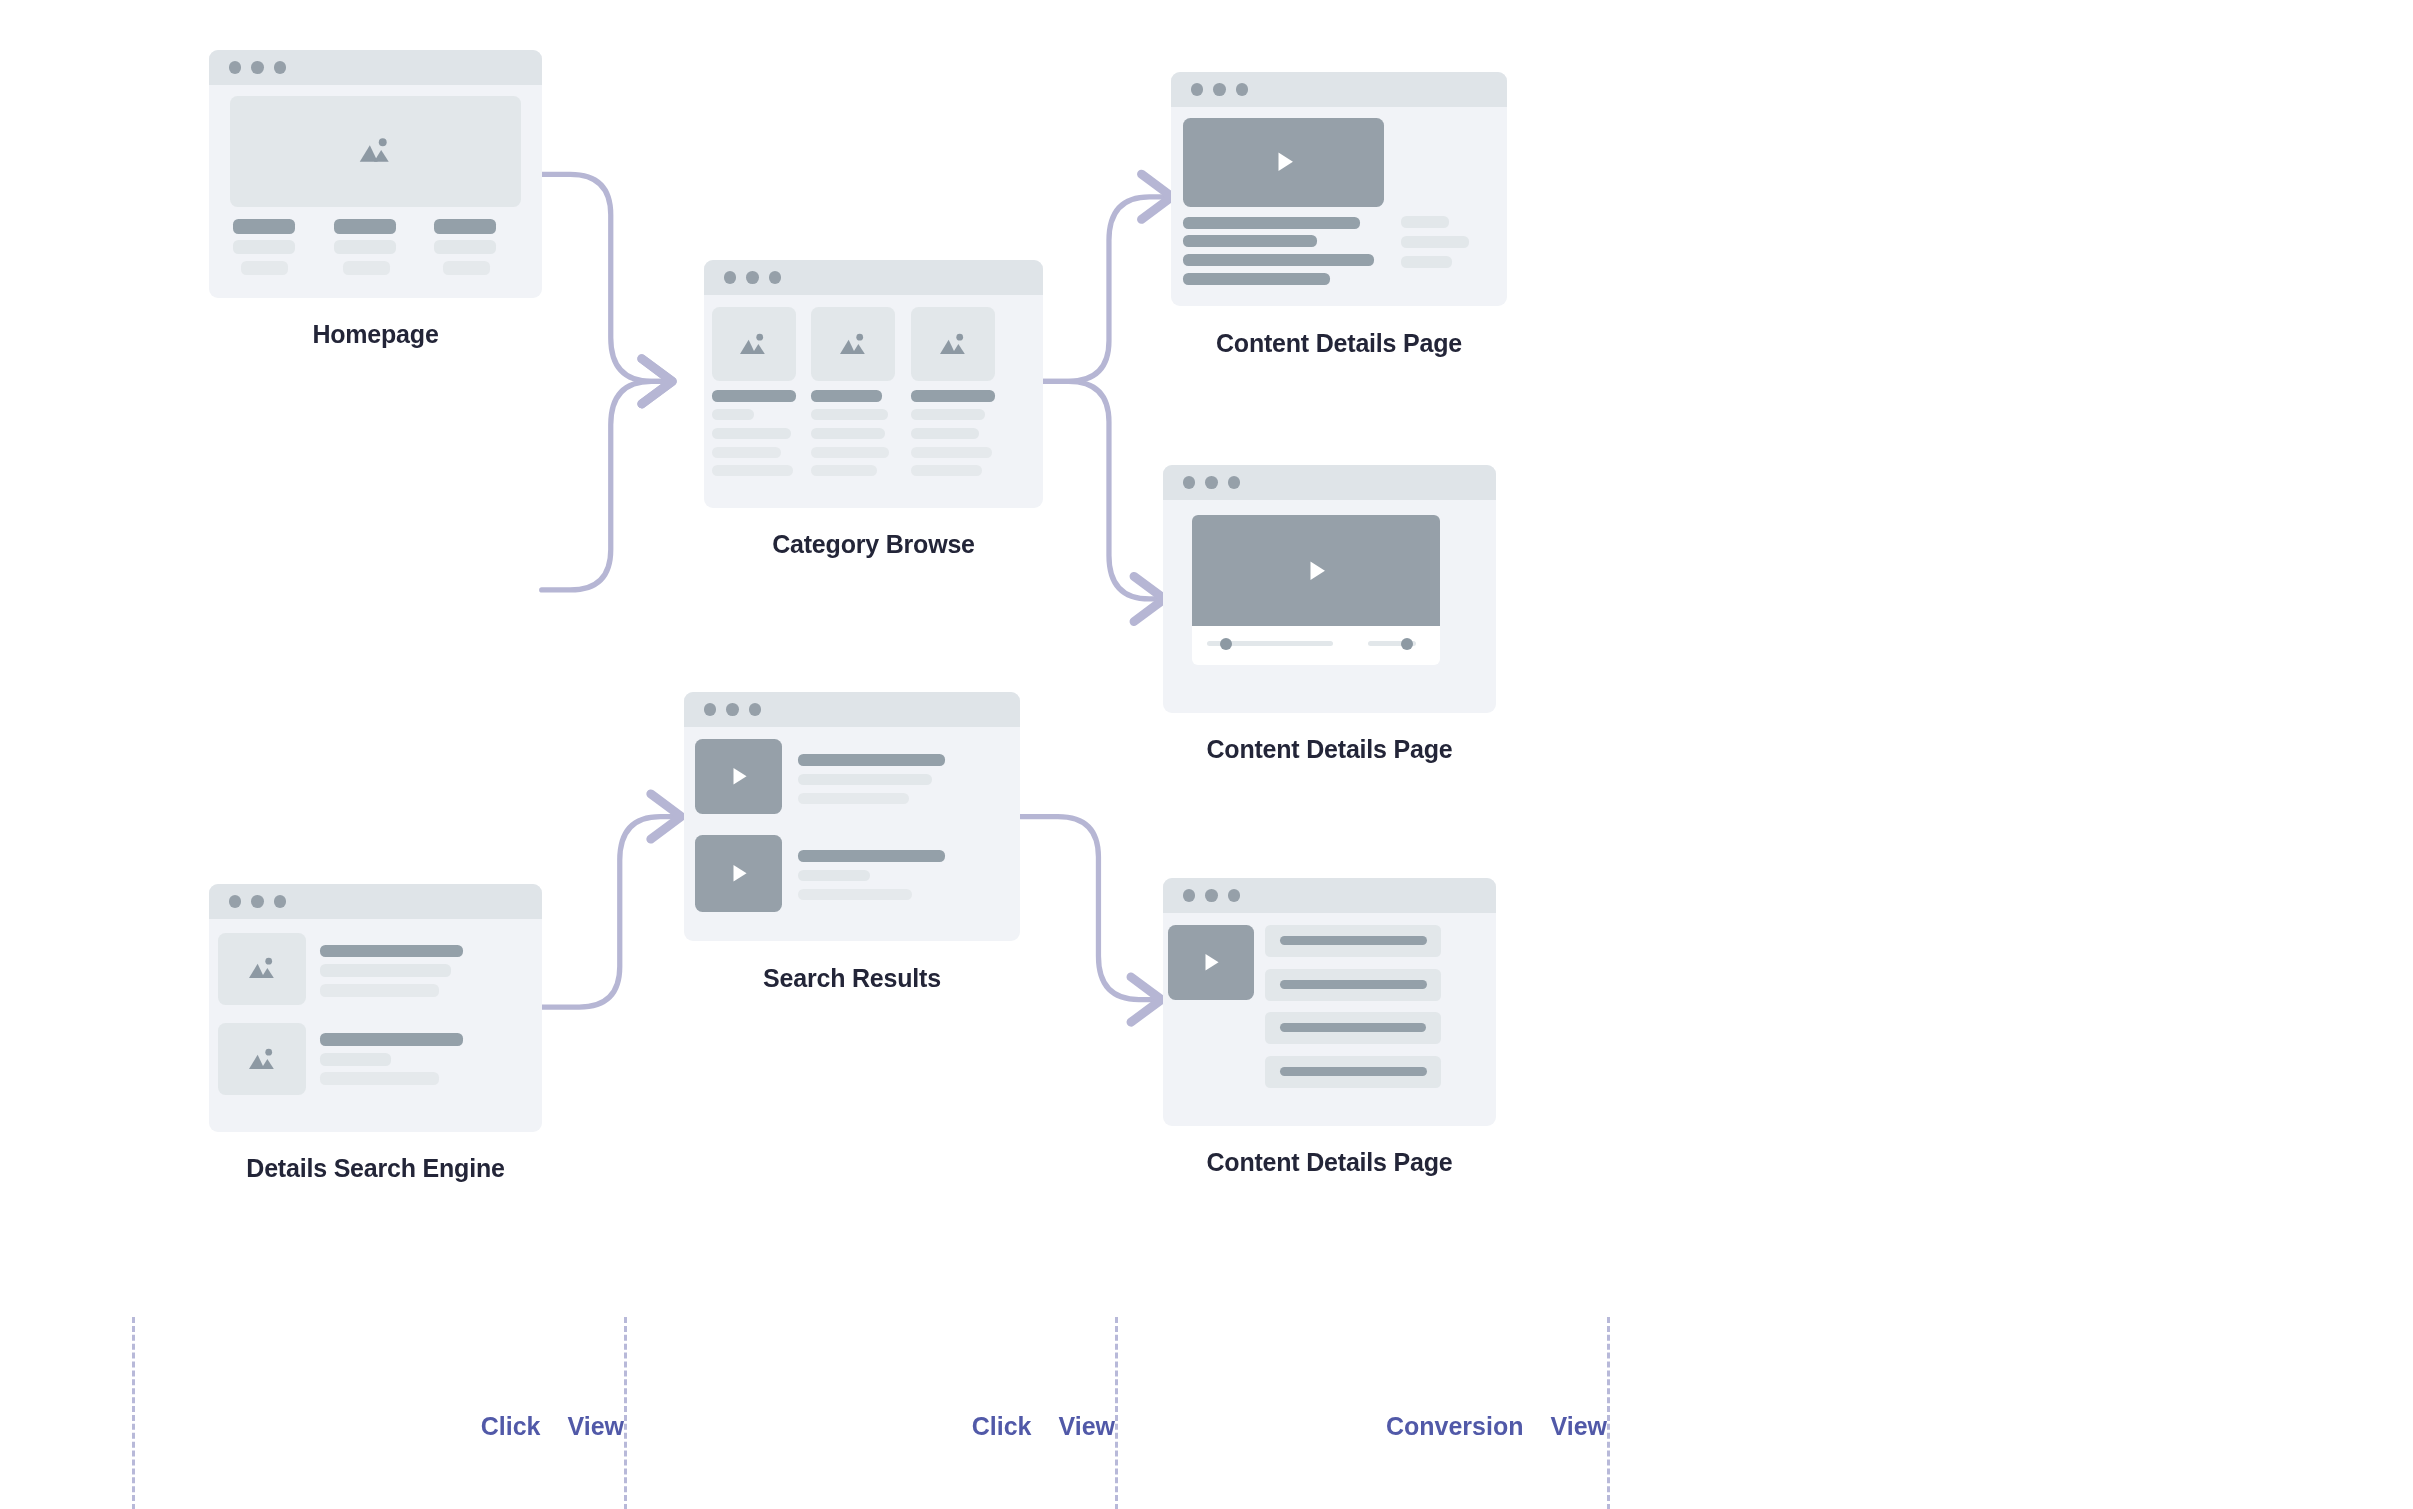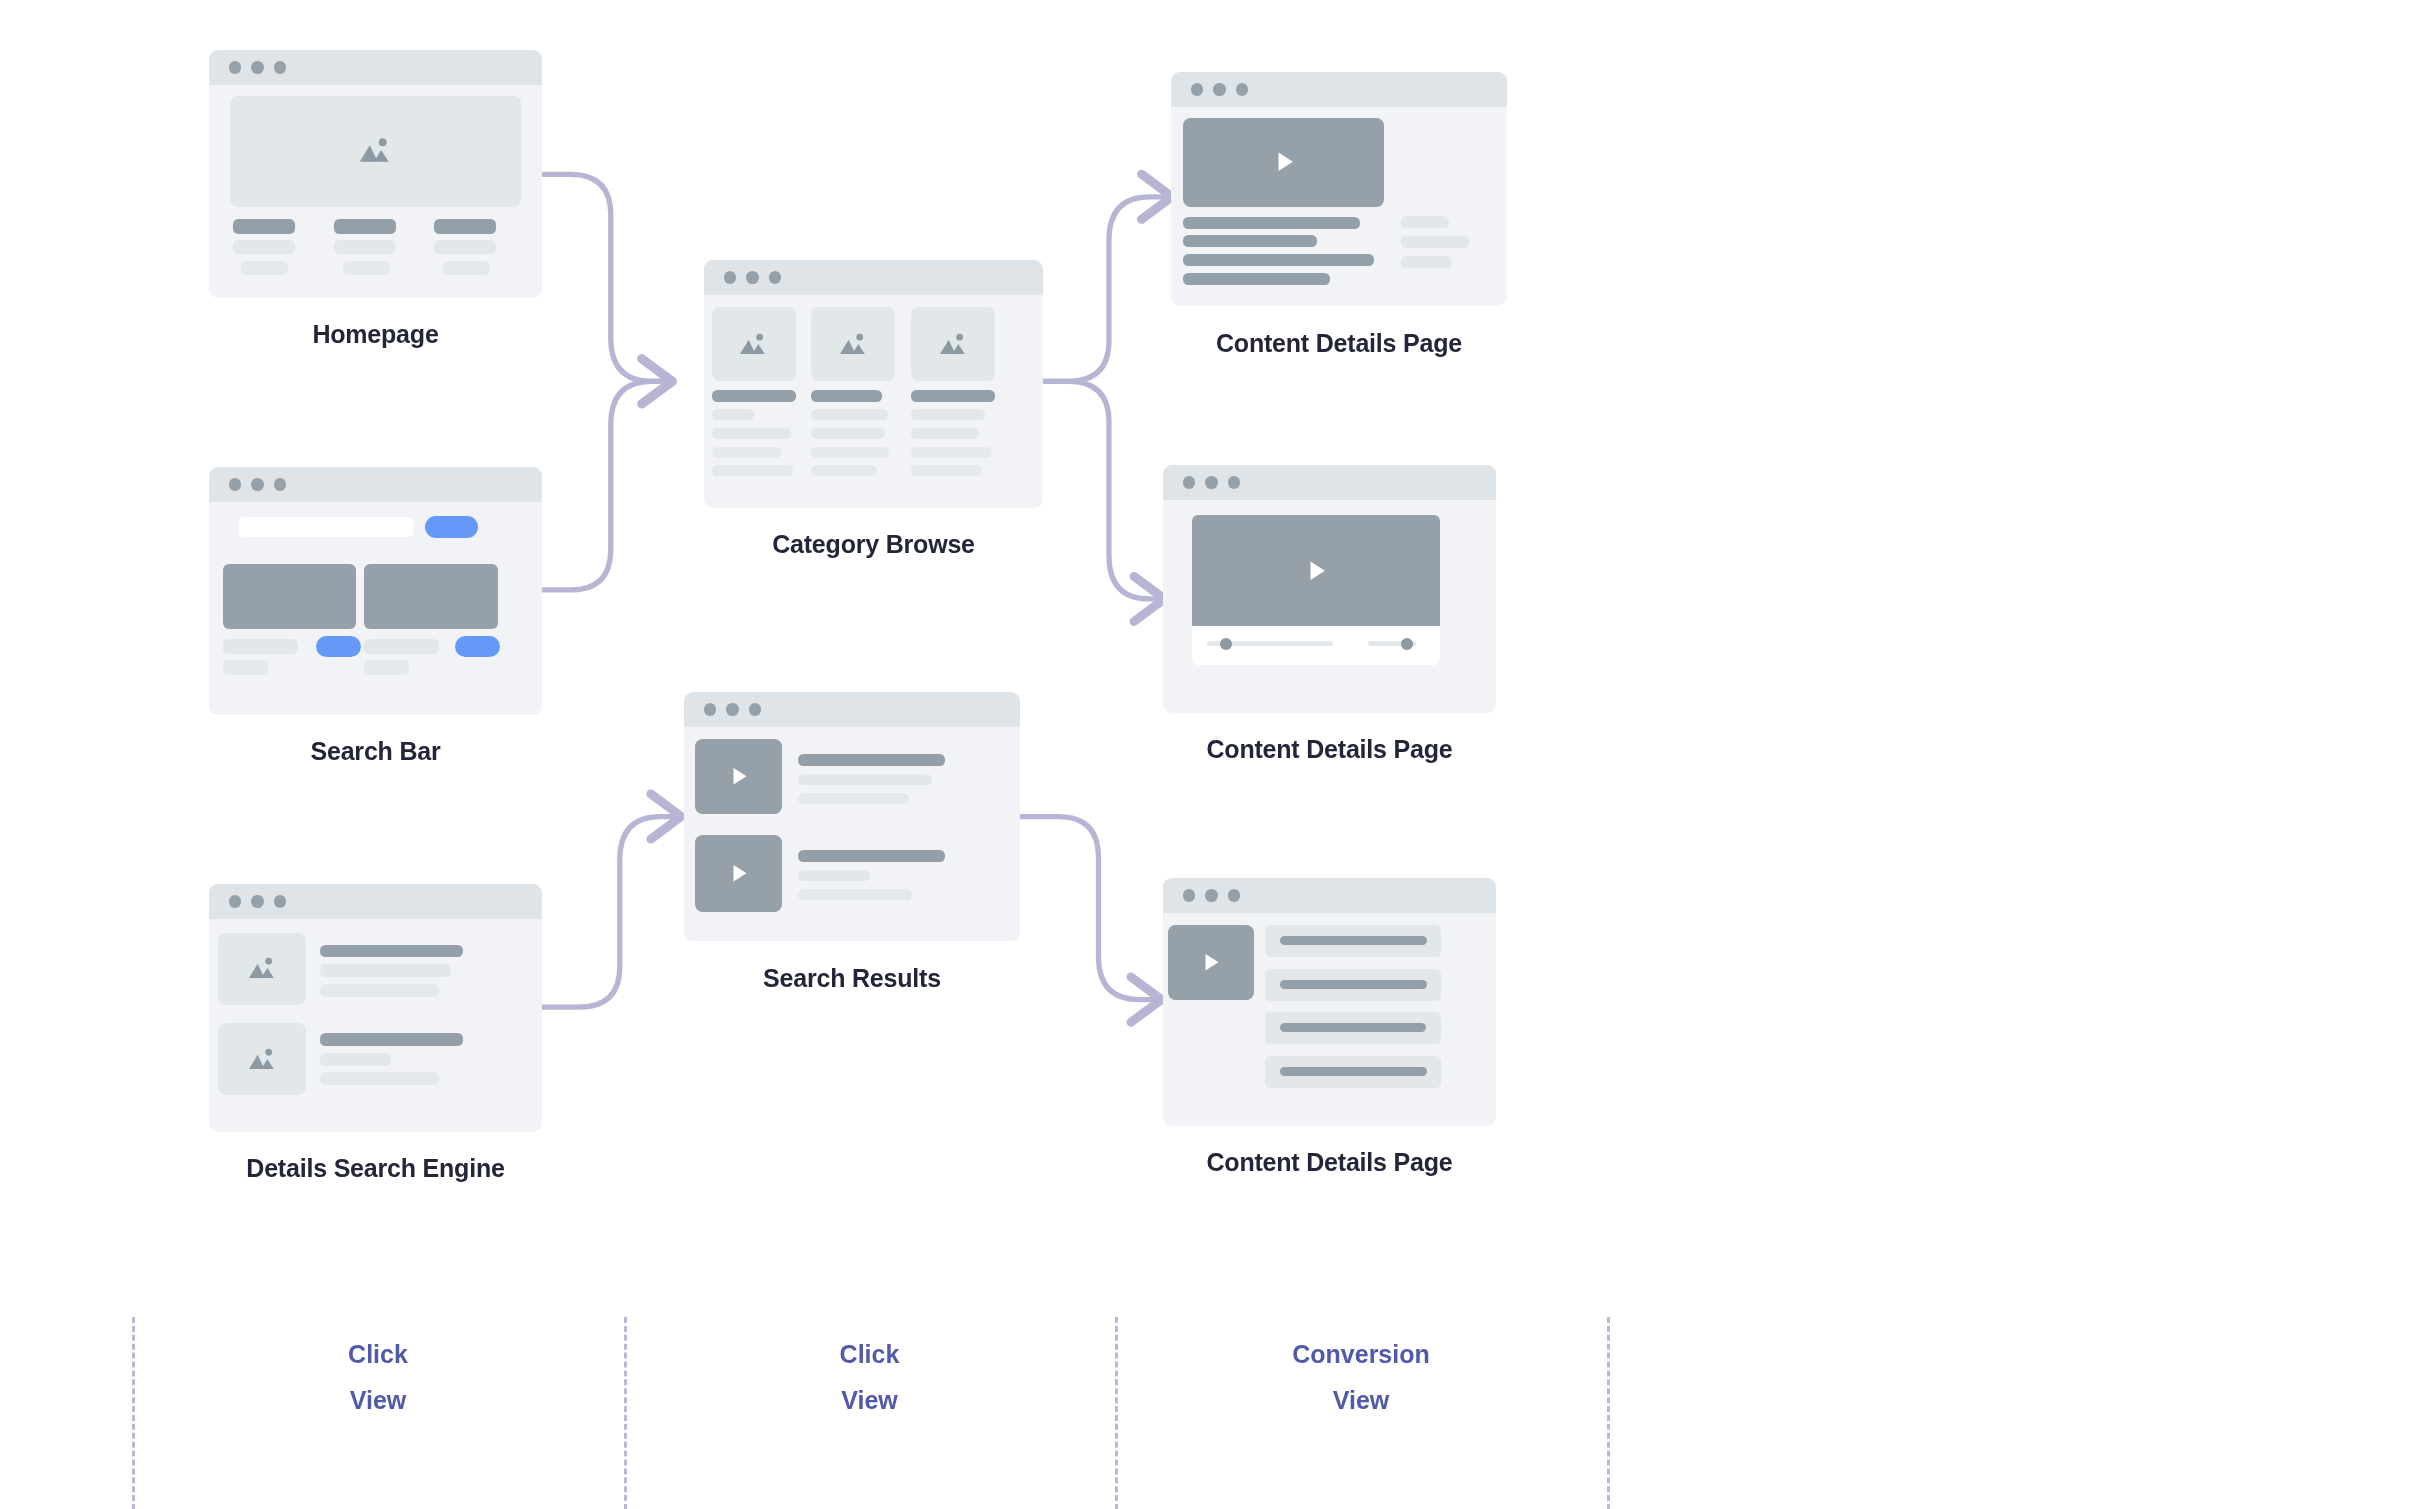--- a/index.html
+++ b/index.html
@@ -56,22 +56,22 @@
   .field-white { background: #ffffff; border-radius: 5.3px; }
 
   
   #legend { position: absolute; left: 0; top: 1317px; width: 2413px; height: 193px; }
   .vdash {
     position: absolute; top: 0; width: 0; height: 193px;
     border-left: 3px dashed #b8b9d9;
   }
   .legend-col {
     position: absolute; top: 0; height: 193px;
-    display: flex; flex-direction: column; align-items: center; justify-content: flex-start;
-    padding-top: 25px; gap: 21px;
+    display: flex; flex-direction: row; align-items: center; justify-content: flex-end;
+    padding-top: 25px; gap: 27px;
   }
   .legend-col span {
     color: #5159a8;
     font-size: 25px;
     font-weight: 700;
     line-height: 1;
   }
 </style>
 </head>
 <body>
@@ -124,45 +124,20 @@
         <div class="sh bar-lite" style="left:134px; top:176px; width:47px; height:14.3px;"></div>
 
         <div class="sh bar-dark" style="left:225px; top:134px; width:62px; height:15px;"></div>
         <div class="sh bar-mid" style="left:225px; top:155px; width:62px; height:14.3px;"></div>
         <div class="sh bar-lite" style="left:234px; top:176px; width:47px; height:14.3px;"></div>
       </div>
     </div>
     <div class="caption" style="top:270px;">Homepage</div>
   </div>
 
-  <div class="node" style="left:209px; top:467px; width:333px; height:248px;">
-    <div class="win">
-      <div class="titlebar">
-        <span class="dot"></span>
-        <span class="dot"></span>
-        <span class="dot"></span>
-      </div>
-      <div class="body">
-        <div class="sh field-white" style="left:30px; top:15px; width:174px; height:19.5px;"></div>
-        <div class="sh pill-blue" style="left:216px; top:13.5px; width:53px; height:22.5px;"></div>
-
-        <div class="sh vid" style="left:13.5px; top:62px; width:133px; height:65px; border-radius:6px; background:#96a0a9;"></div>
-        <div class="sh vid" style="left:155px; top:62px; width:134px; height:65px; border-radius:6px; background:#96a0a9;"></div>
-
-        <div class="sh bar-mid" style="left:13.5px; top:137px; width:75px; height:15px;"></div>
-        <div class="sh bar-lite" style="left:13.5px; top:158px; width:45px; height:15px;"></div>
-        <div class="sh pill-blue" style="left:107px; top:134px; width:45px; height:21px;"></div>
-
-        <div class="sh bar-mid" style="left:155px; top:137px; width:75px; height:15px;"></div>
-        <div class="sh bar-lite" style="left:155px; top:158px; width:45px; height:15px;"></div>
-        <div class="sh pill-blue" style="left:246px; top:134px; width:45px; height:21px;"></div>
-      </div>
-    </div>
-    <div class="caption" style="top:270px;">Search Bar</div>
-  </div>
 
   <div class="node" style="left:209px; top:884px; width:333px; height:248px;">
     <div class="win">
       <div class="titlebar">
         <span class="dot"></span>
         <span class="dot"></span>
         <span class="dot"></span>
       </div>
       <div class="body">
         <div class="sh imgbox" style="left:9px; top:13.5px; width:88px; height:72px;">

